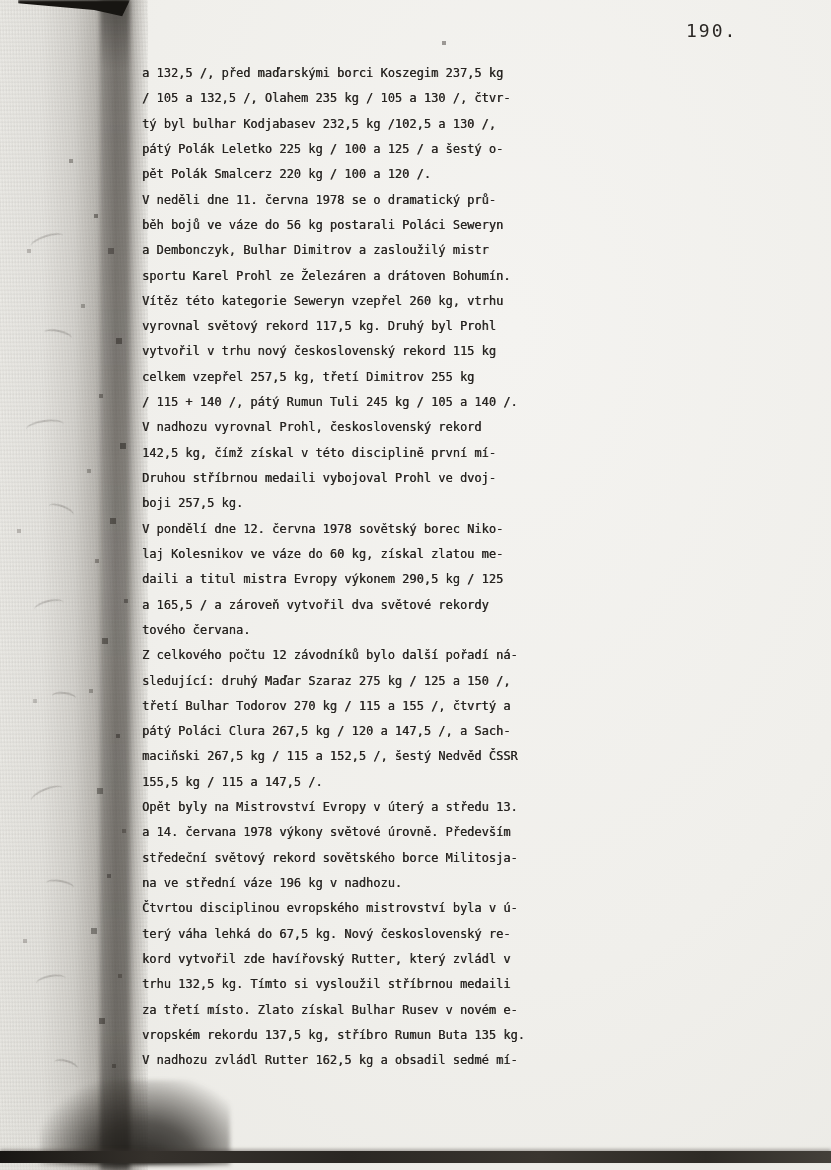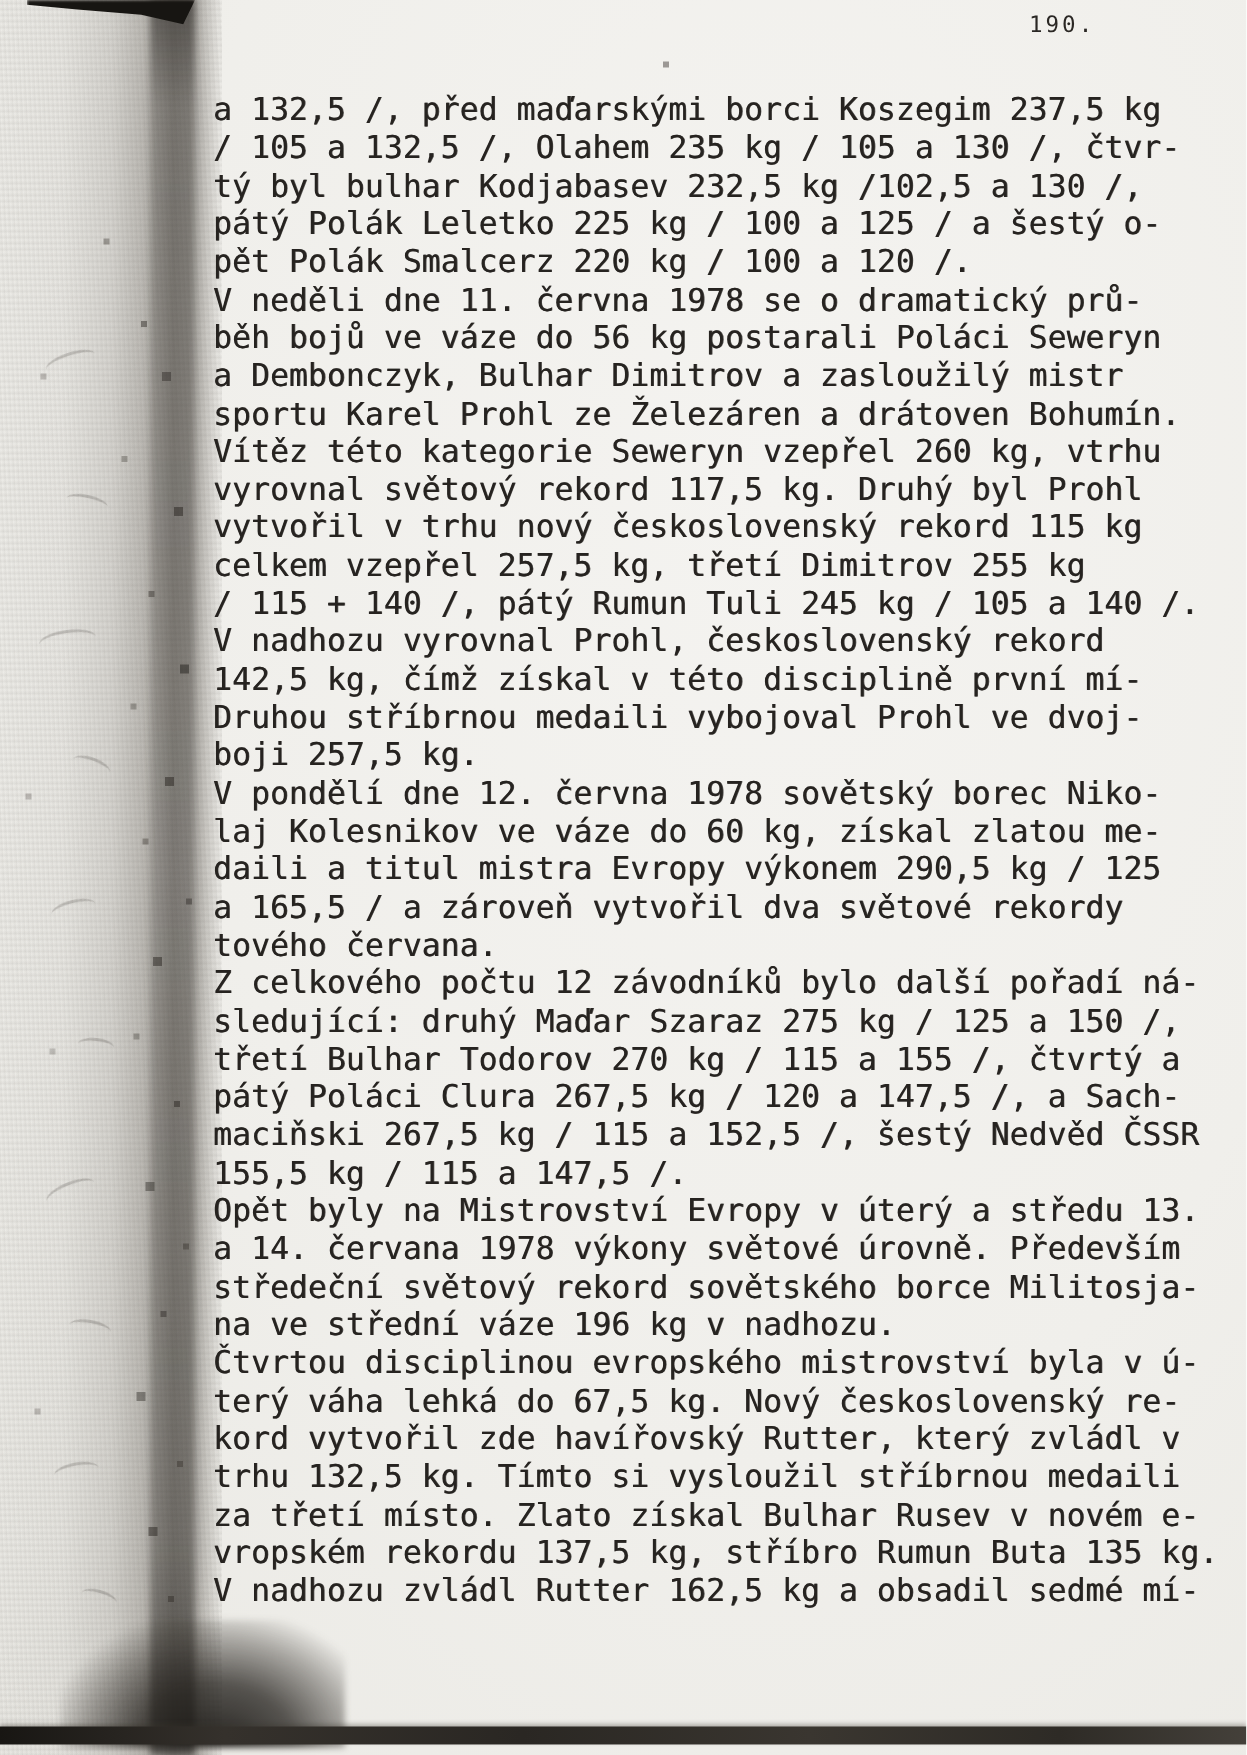--- a/index.html
+++ b/index.html
@@ -122,32 +122,32 @@
   
   .scribble {
     position: absolute;
     border-top: 2px solid rgba(55,50,44,0.22);
     border-radius: 50%;
     filter: blur(0.4px);
   }
 
   .page-number {
     position: absolute;
-    left: 686px; top: 7px;
-    font-size: 15px;
+    left: 686px; top: 20px;
+    font-size: 18px;
     letter-spacing: 2px;
     color: #2a2724;
   }
 
   .text-block {
     position: absolute;
     left: 142px; top: 61px;
     width: 680px;
     color: #262320;
-    font-size: 21px;
+    font-size: 12px;
     text-shadow: 0.4px 0 0 rgba(38,35,32,0.75);
   }
   .text-line {
     white-space: pre;
     height: 25.32px;
     line-height: 25.32px;
   }
 </style>
 </head>
 <body>

